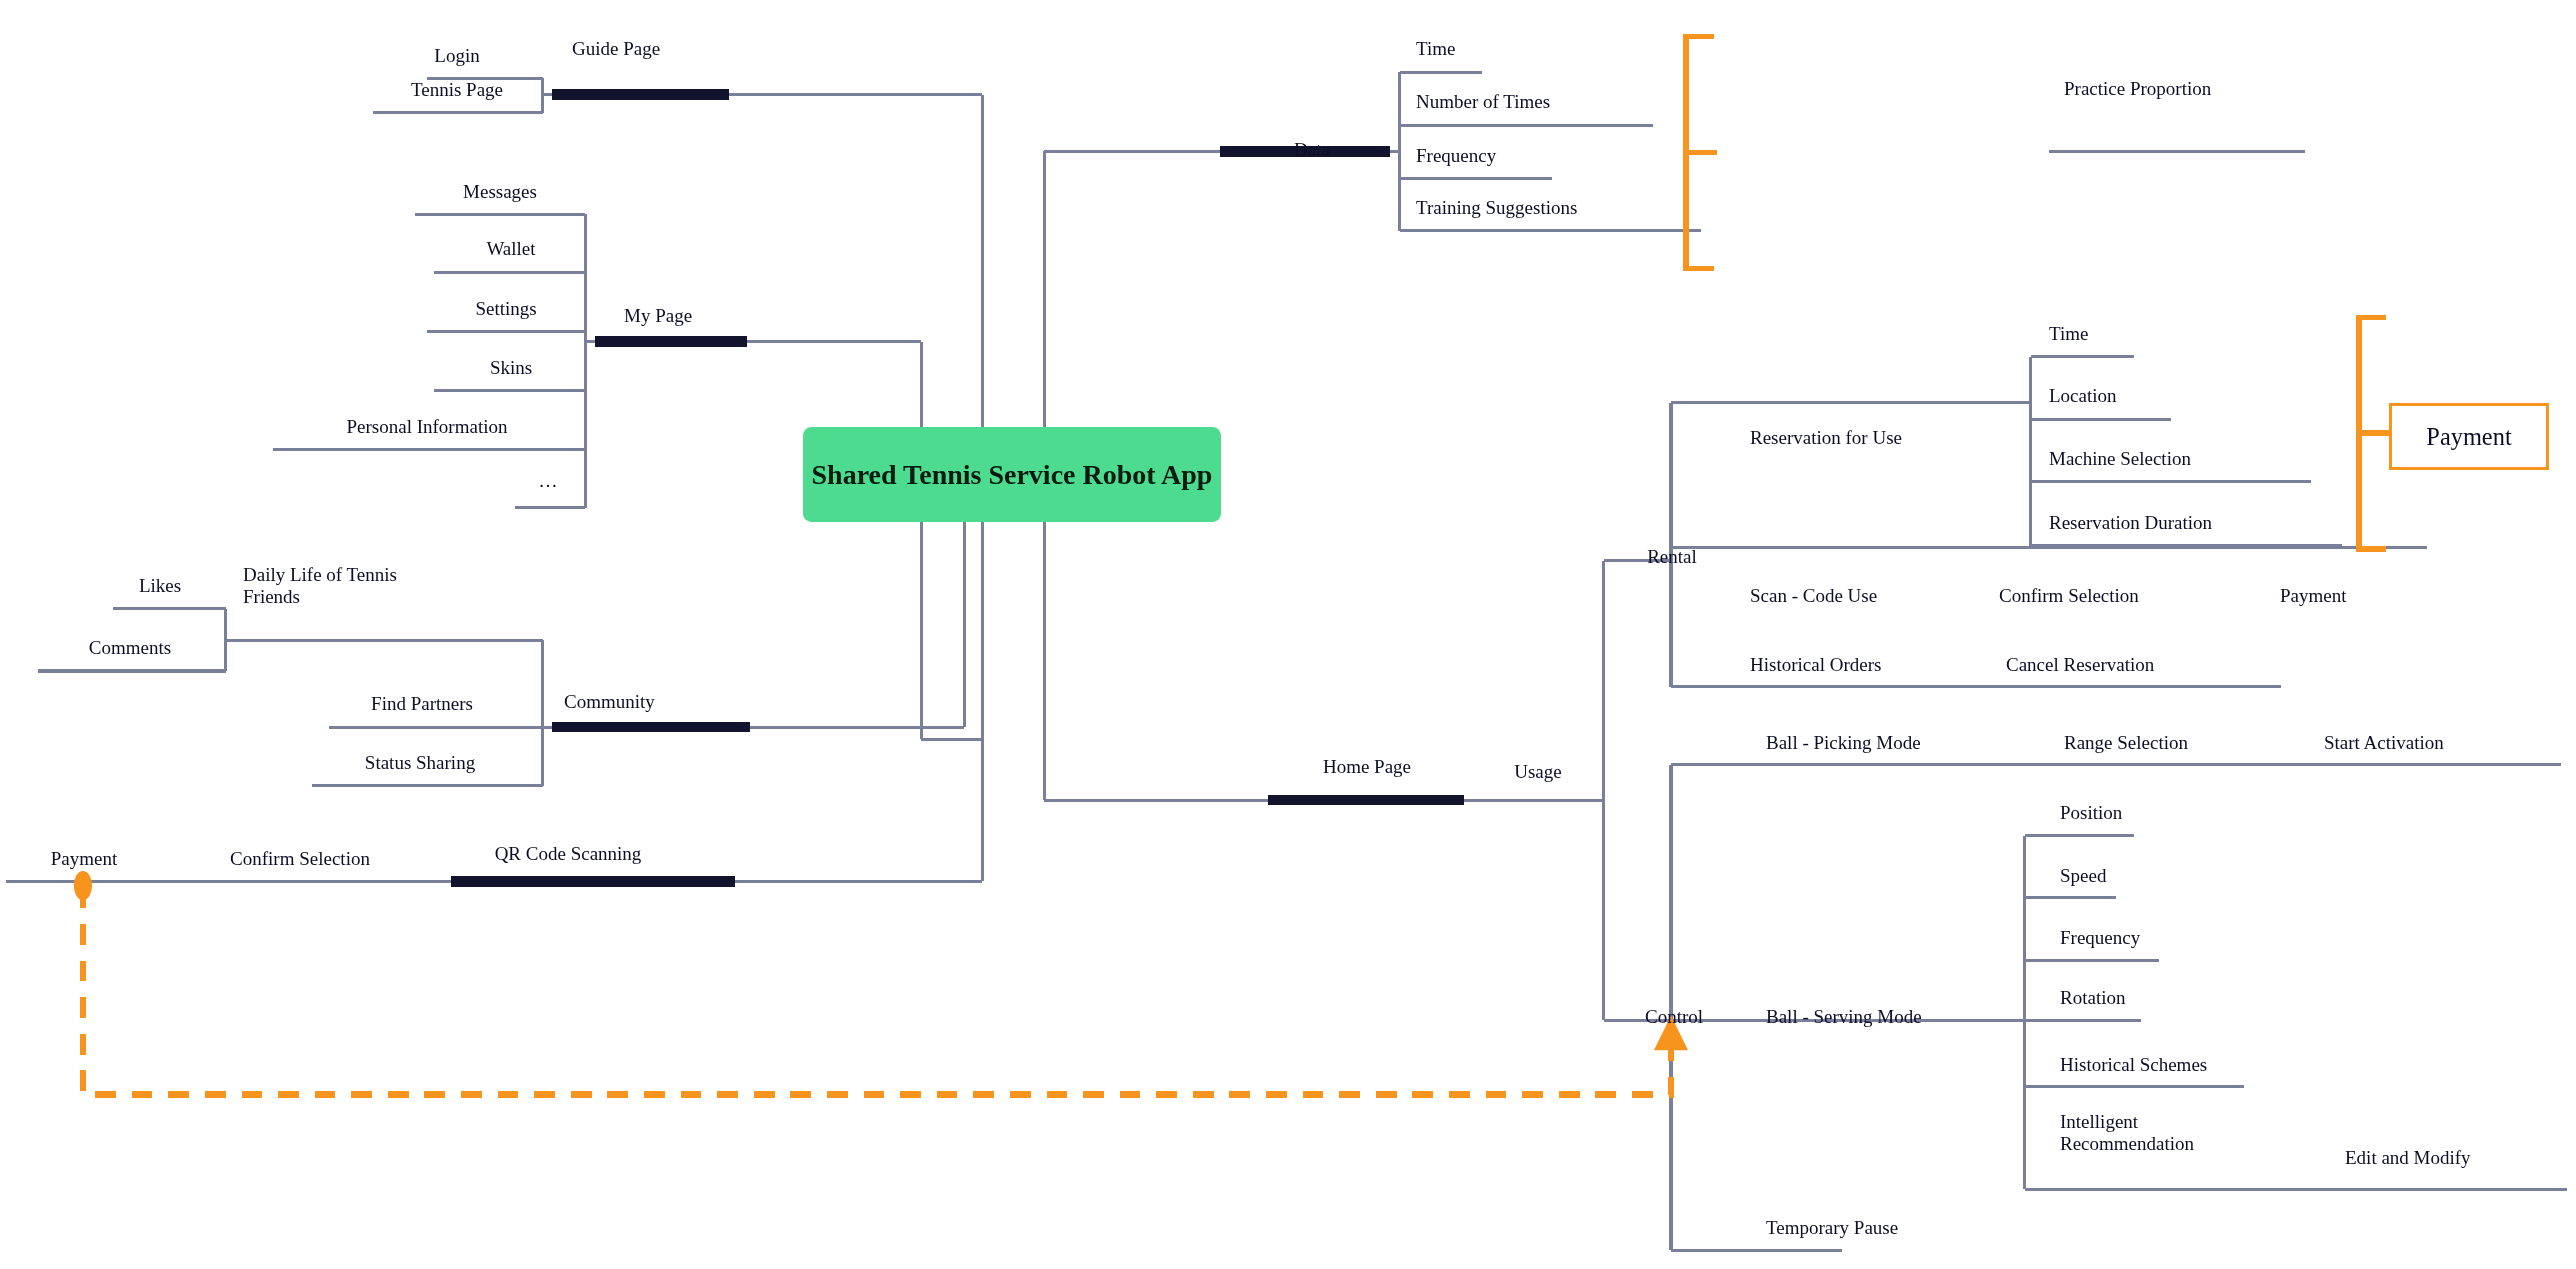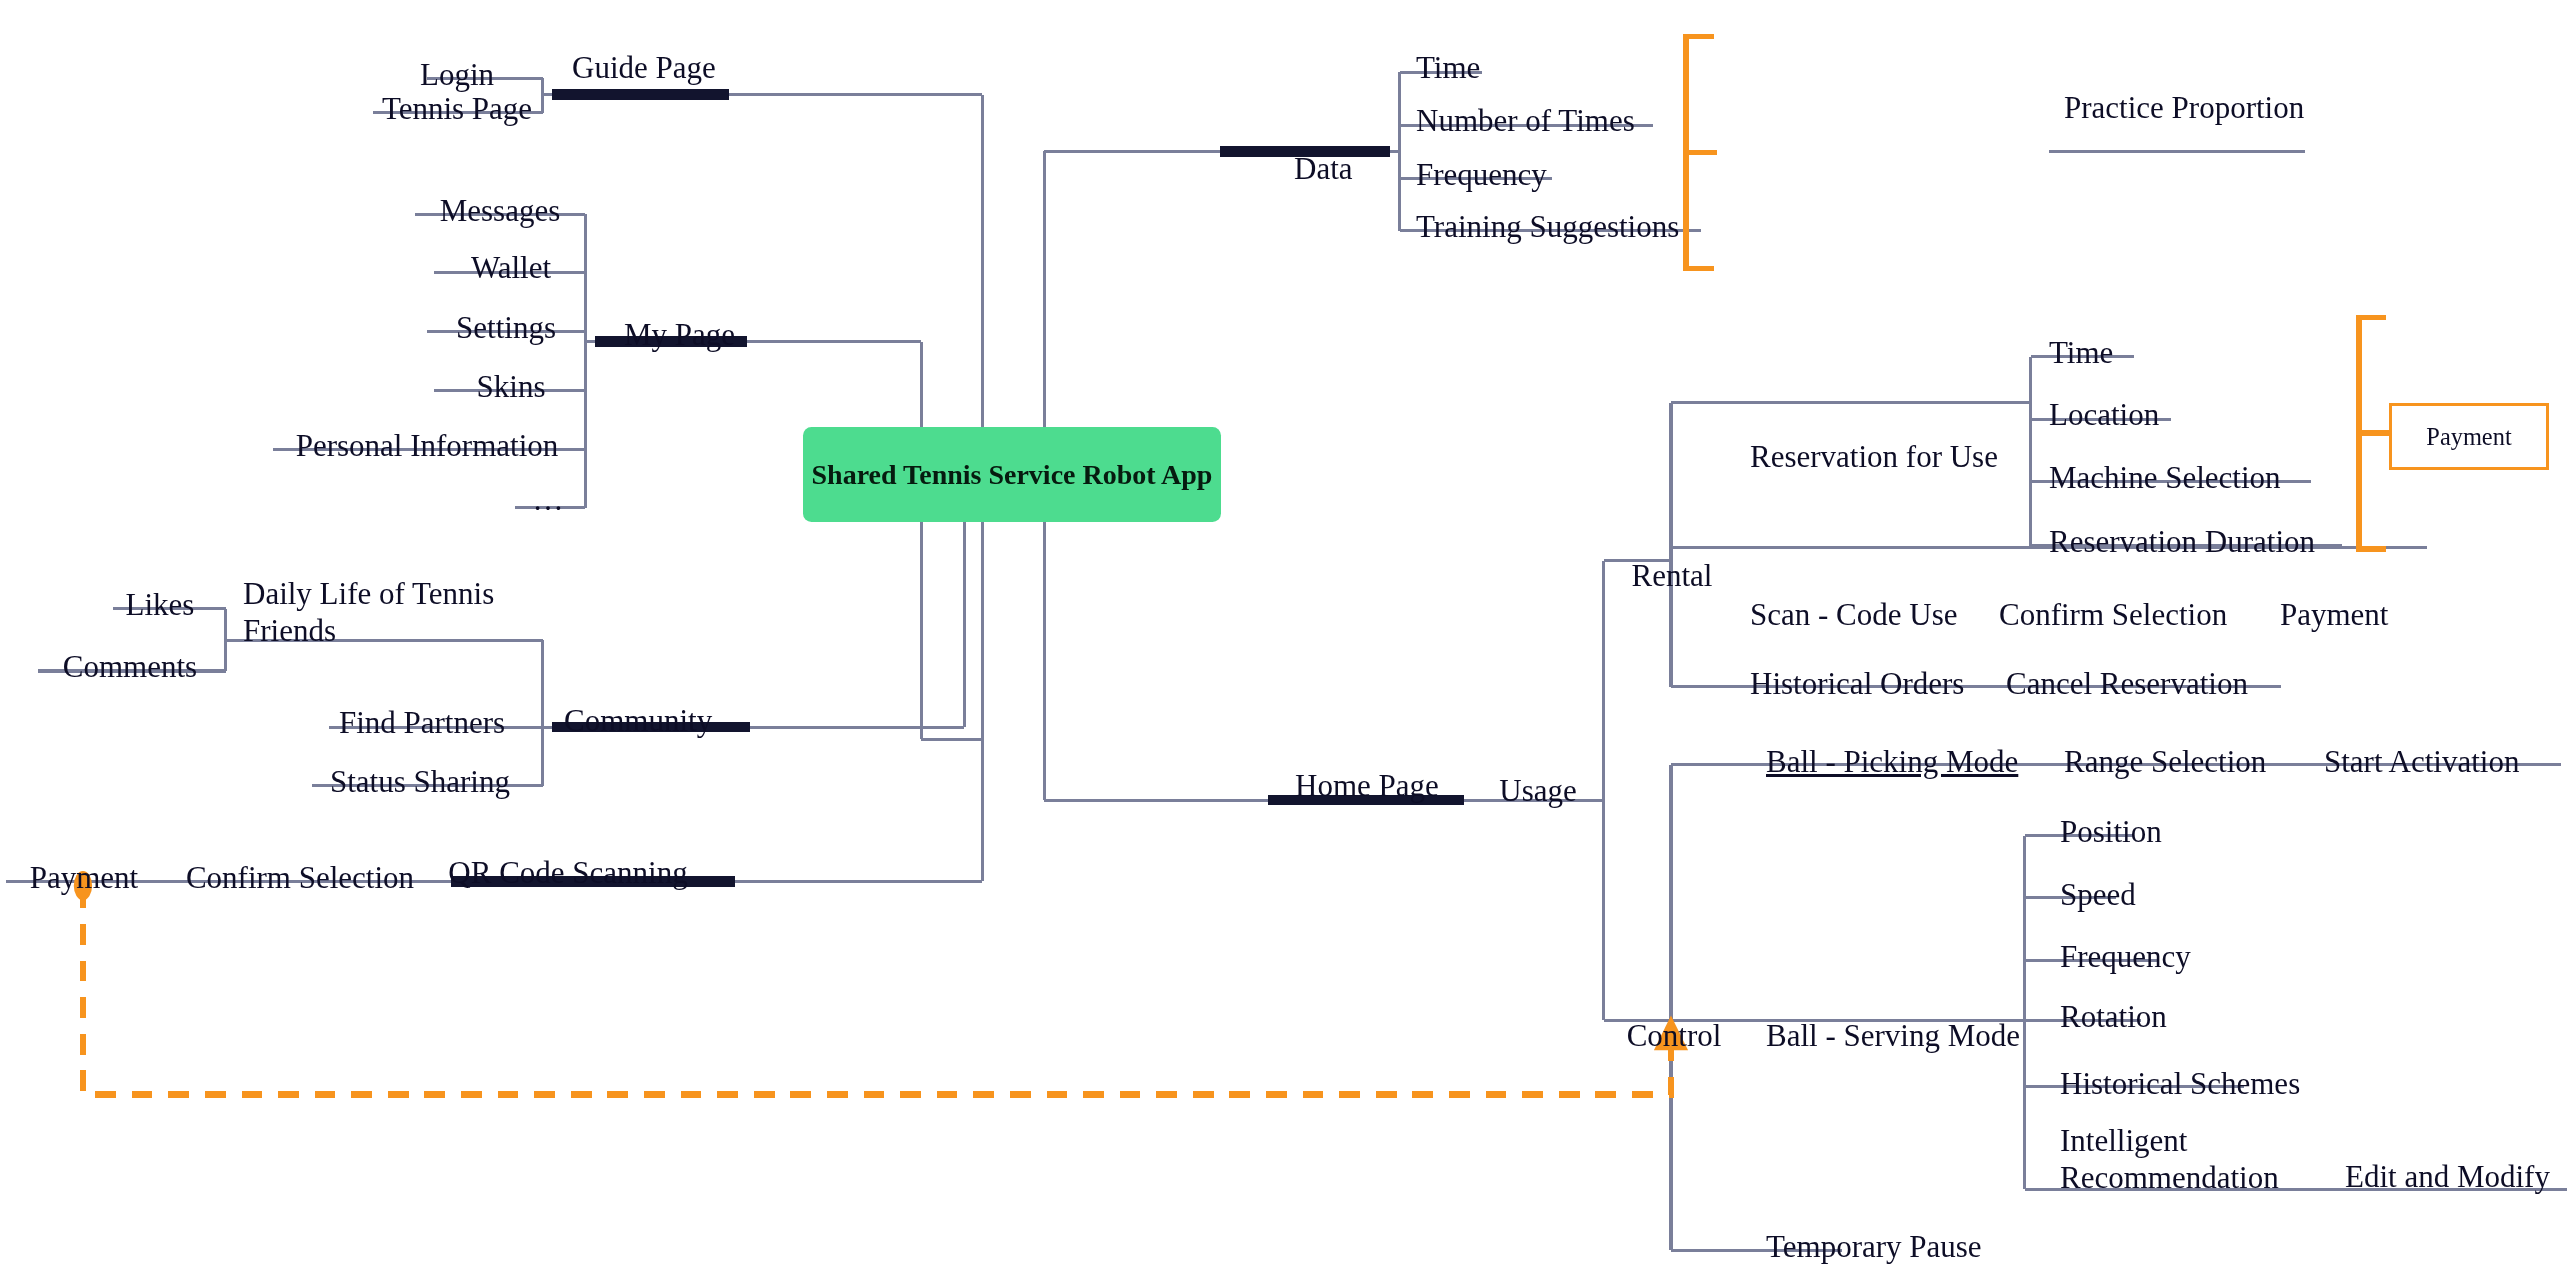--- a/index.html
+++ b/index.html
@@ -1,20 +1,20 @@
 <!DOCTYPE html>
 <html style="font-size:9.8px"><head>
 <meta charset="utf-8">
 <style>
   html,body{margin:0;padding:0;background:#ffffff;}
   #stage{position:relative;width:2576px;height:1270px;background:#fff;
          font-family:"Liberation Serif","DejaVu Serif",serif;overflow:hidden;}
   svg.wires{position:absolute;left:0;top:0;width:2576px;height:1270px;}
-  .lbl{position:absolute;color:#0d0d26;font-size:31px;line-height:1.18;white-space:pre;
-       font-family:"Liberation Serif","DejaVu Serif",serif;margin-top:12px;}
+  .lbl{position:absolute;color:#0d0d26;font-size:19px;line-height:1.18;white-space:pre;
+       font-family:"Liberation Serif","DejaVu Serif",serif;}
   .lbl.c{transform:translateX(-50%);}
   .root-node{position:absolute;background:#4ddc8f;border-radius:8.5px;
              display:flex;align-items:center;justify-content:center;text-align:center;
              color:#061b0f;font-size:28px;font-weight:700;line-height:1.25;
              font-family:"Liberation Serif","DejaVu Serif",serif;}
   .obox{position:absolute;border:3px solid #F7941E;background:#fff;
         display:flex;align-items:center;justify-content:center;text-align:center;
         color:#0d0d26;font-size:24.4px;
         font-family:"Liberation Serif","DejaVu Serif",serif;}
 </style>
@@ -168,21 +168,21 @@
   <div class="lbl" style="left:2049px;top:385px;">Location</div>
   <div class="lbl" style="left:2049px;top:448px;">Machine Selection</div>
   <div class="lbl" style="left:2049px;top:512px;">Reservation Duration</div>
   <div class="lbl" style="left:1750px;top:585px;">Scan - Code Use</div>
   <div class="lbl" style="left:1999px;top:585px;">Confirm Selection</div>
   <div class="lbl" style="left:2280px;top:585px;">Payment</div>
   <div class="lbl" style="left:1750px;top:654px;">Historical Orders</div>
   <div class="lbl" style="left:2006px;top:654px;">Cancel Reservation</div>
 
   <div class="lbl c" style="left:1674px;top:1006px;">Control</div>
-  <div class="lbl" style="left:1766px;top:732px;text-decoration:underline;">Ball - Picking Mode</div>
+  <div class="lbl" style="left:1766px;top:732px;">Ball - Picking Mode</div>
   <div class="lbl" style="left:2064px;top:732px;">Range Selection</div>
   <div class="lbl" style="left:2324px;top:732px;">Start Activation</div>
   <div class="lbl" style="left:1766px;top:1006px;">Ball - Serving Mode</div>
   <div class="lbl" style="left:2060px;top:802px;">Position</div>
   <div class="lbl" style="left:2060px;top:865px;">Speed</div>
   <div class="lbl" style="left:2060px;top:927px;">Frequency</div>
   <div class="lbl" style="left:2060px;top:987px;">Rotation</div>
   <div class="lbl" style="left:2060px;top:1054px;">Historical Schemes</div>
   <div class="lbl" style="left:2060px;top:1111px;">Intelligent
 Recommendation</div>

